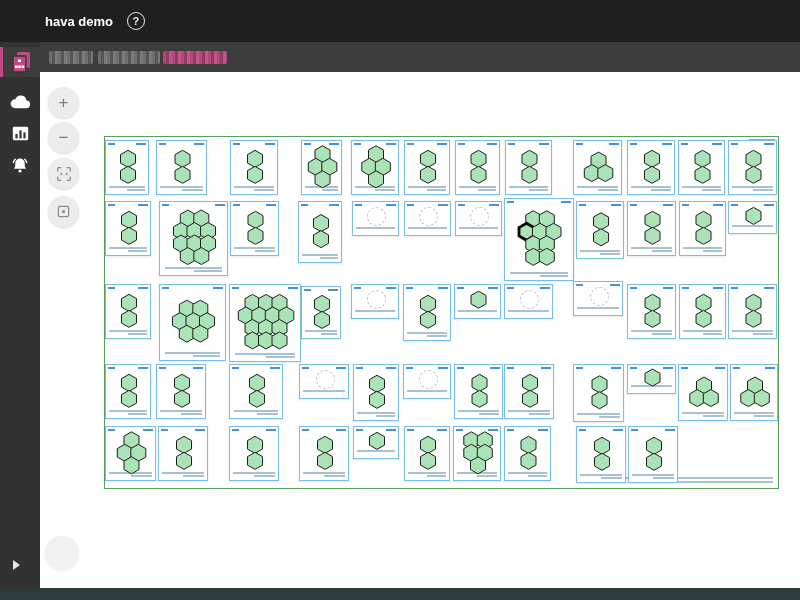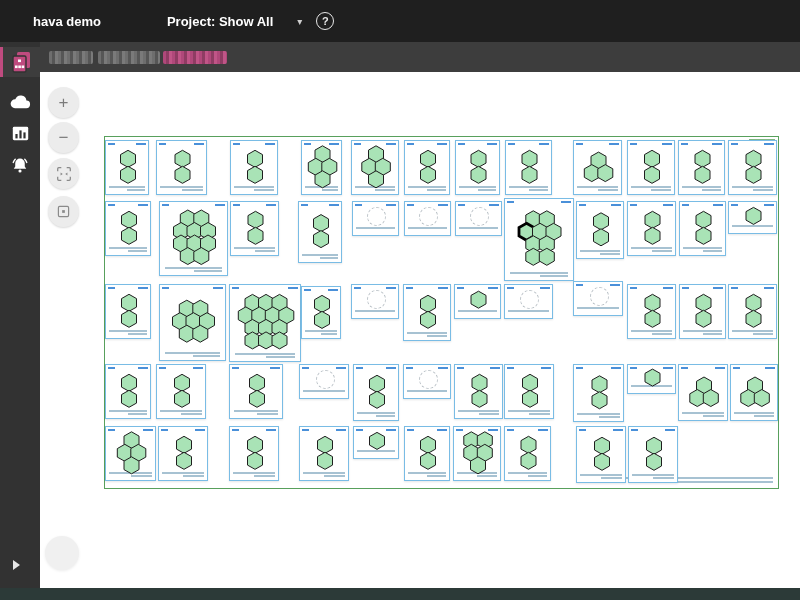--- a/index.html
+++ b/index.html
@@ -7,21 +7,21 @@
               font-family:"Liberation Sans", sans-serif; }
 
   
   .topbar { position:absolute; left:0; top:0; width:800px; height:42px;
             background:#1f1f1f; display:flex; align-items:center; z-index:30; }
   .logo { display:flex; align-items:center; margin-left:9px; cursor:pointer; }
   .logo-mark { width:26px; height:26px; border-radius:6px; background:#bf4b7f;
                display:flex; align-items:center; justify-content:center; }
   .logo-text { color:#fff; font-size:23px; font-weight:300; letter-spacing:.5px;
                margin-left:6px; }
-  .workspace { color:#fff; font-size:13px; font-weight:bold; margin-left:33px; }
+  .workspace { color:#fff; font-size:13px; font-weight:bold; margin-left:45px; }
   .project { display:flex; align-items:center; margin-left:66px; cursor:pointer; }
   .project span.lbl { color:#fff; font-size:13px; font-weight:bold; }
   .caret { color:#cfcfcf; font-size:10px; margin-left:24px; }
   .search { display:flex; align-items:stretch; margin-left:24px; height:30px; }
   .search-iconbox { width:30px; background:#474747; display:flex;
                     align-items:center; justify-content:center; }
   .search input { width:222px; background:#3a3a3a; border:none; outline:none;
                   color:#ddd; font-size:12.5px; padding:0 12px;
                   font-family:"Liberation Sans",sans-serif; }
   .search input::placeholder { color:#8d8d8d; }
@@ -82,24 +82,20 @@
   .box .bf2 { position:absolute; bottom:3px; right:7%; width:42%; height:2px; background:#a7c2d2; }
   .dashed-circle { position:absolute; width:19px; height:19px; border:1.6px dashed #b9c0c6;
                    border-radius:50%; }
   .box svg { position:absolute; left:0; top:0; overflow:visible; }
 </style>
 </head>
 <body>
 
 <div class="topbar">
   <span class="workspace">hava demo</span>
-  <div class="project">
-    <span class="lbl">Project: Show All</span>
-    <span class="caret">▾</span>
-  </div>
   <div class="help">?</div>
 </div>
 
 <div class="crumbbar">
   <span class="redact r1"></span>
   <span class="redact r2"></span>
   <span class="redact pinkblur"></span>
 </div>
 
 <div class="sidebar">

